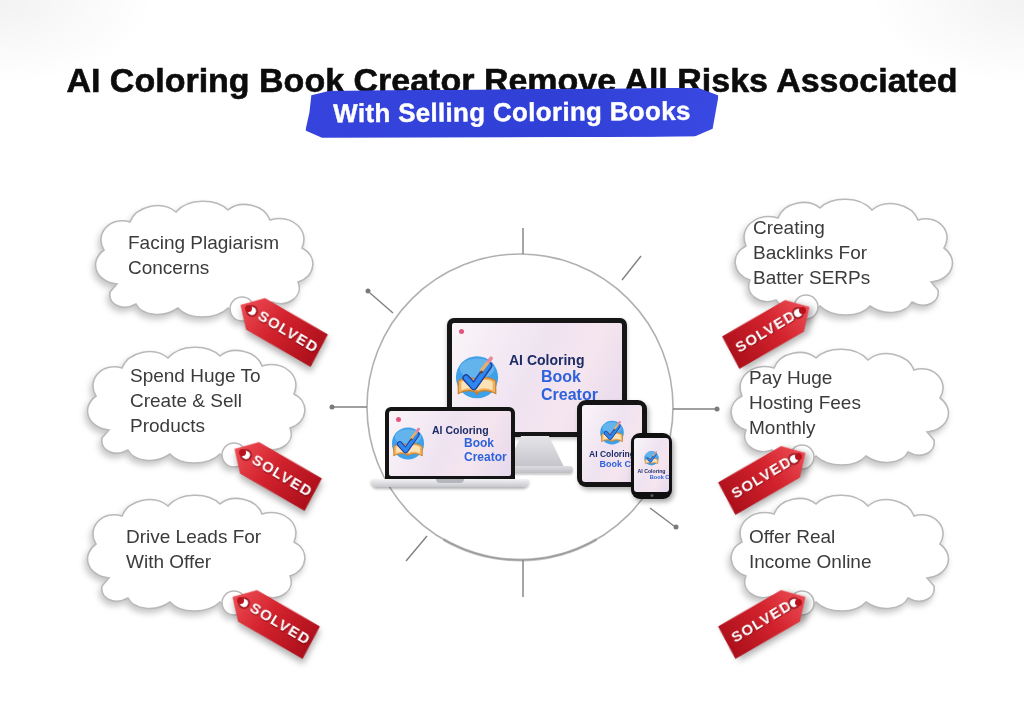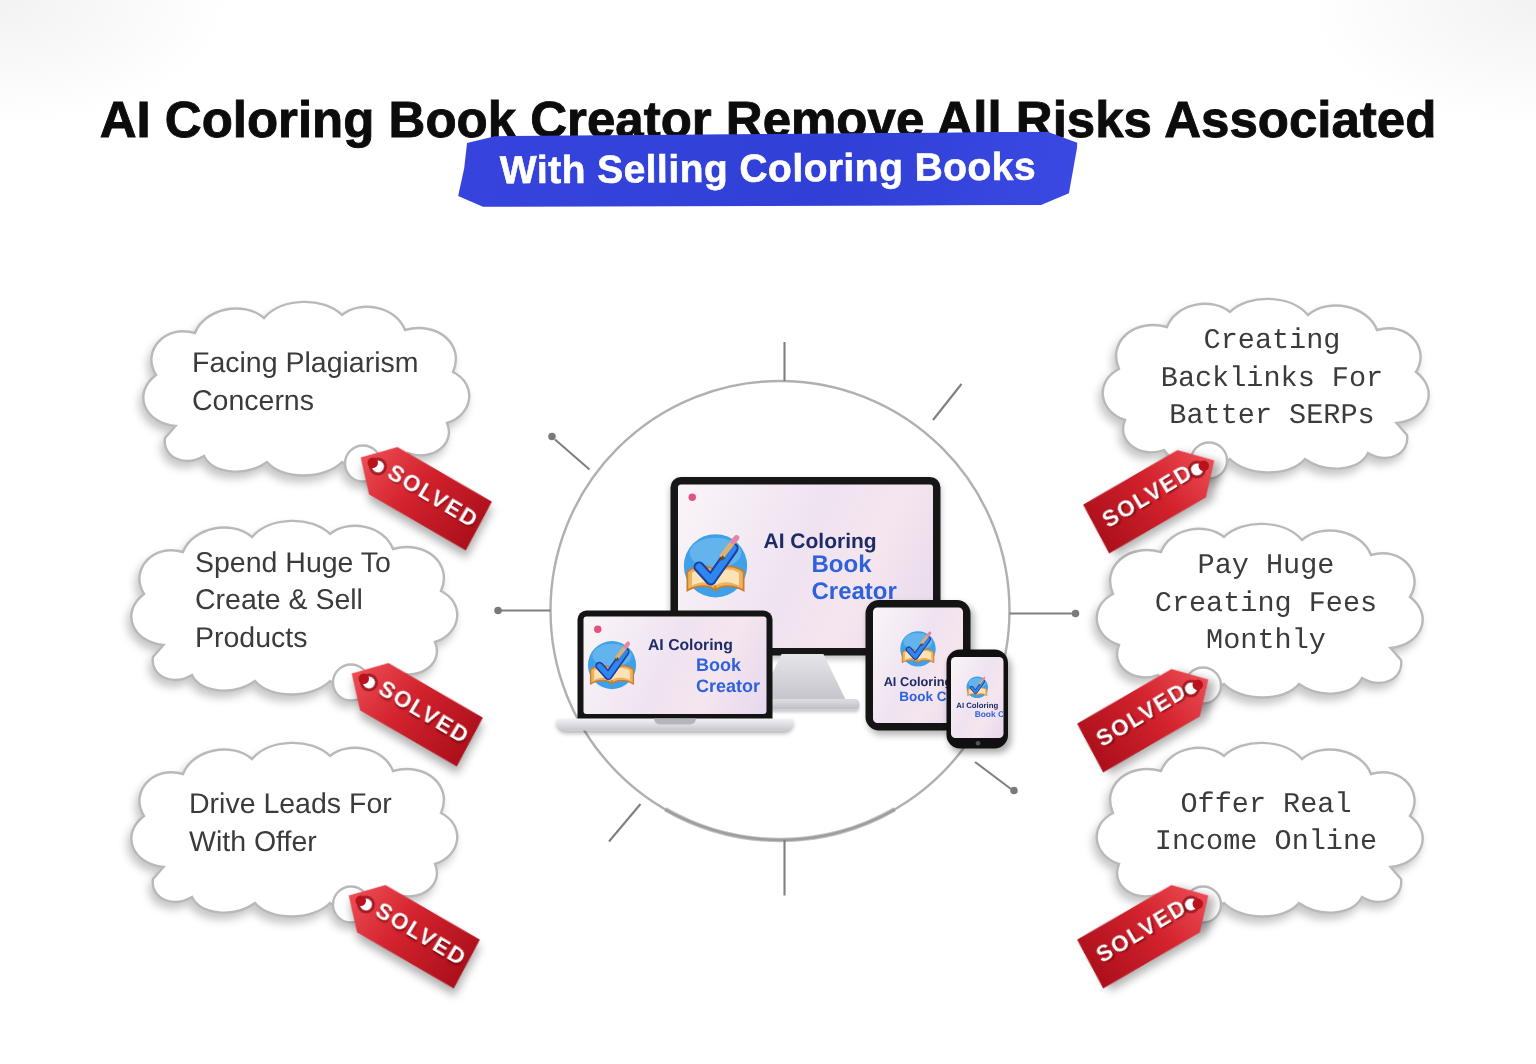--- a/index.html
+++ b/index.html
@@ -27,21 +27,21 @@
   
   .diagram-layer{position:absolute;left:0;top:0;width:1024px;height:709px;z-index:1;}
   
   .cloud{position:absolute;width:240px;height:124px;z-index:2;}
   .cloud-svg{position:absolute;inset:0;width:240px;height:124px;overflow:visible;
     filter:drop-shadow(-2px 4px 3px rgba(0,0,0,0.22));}
   .cloud-text{
     position:absolute;font-size:19px;line-height:1.32;color:#3b3b3b;
     white-space:pre-line;z-index:3;
   }
-  .cloud-text.centered{text-align:center;font-family:Liberation Mono, monospace;}
+  .cloud-text.centered{}
   
   .tag{position:absolute;width:92px;height:38px;z-index:4;
     filter:drop-shadow(3px 4px 3px rgba(0,0,0,0.30));}
   .tag-left{transform:rotate(31deg);transform-origin:13px 19px;}
   .tag-right{transform:rotate(-31deg);transform-origin:79px 19px;}
   .tag-body{position:absolute;inset:0;}
   .tag-left .tag-body{
     background:linear-gradient(100deg,#ef5058 0%,#d3232e 45%,#ab0f1a 100%);
     clip-path:polygon(19% 3%, 98% 0%, 100% 97%, 19% 100%, 0% 52%);}
   .tag-right .tag-body{
@@ -51,21 +51,21 @@
     position:absolute;top:9px;color:#fff;font-size:15px;font-weight:800;
     letter-spacing:1.2px;text-shadow:1px 1px 1px rgba(90,0,5,0.5);}
   .tag-left .tag-text{left:21px;}
   .tag-right .tag-text{left:8px;}
   .tag-hole{position:absolute;width:8px;height:8px;background:#fff;border-radius:50%;
     box-shadow:0 0 0 2px rgba(110,0,8,0.55);}
   .tag-left .tag-hole{left:9px;top:15px;}
   .tag-right .tag-hole{left:75px;top:15px;}
   .knot{position:absolute;width:7px;height:7px;background:#b8121d;border-radius:50%;z-index:4;}
   
-  .devices{position:absolute;inset:0;z-index:5;}
+  .devices{position:absolute;inset:0;z-index:5;border-radius:15px;}
   .screen{
     background:linear-gradient(115deg,#faf5f8 0%,#efe3f1 45%,#f5e5ee 70%,#e6d8ee 100%);
     width:100%;height:100%;border-radius:2px;position:relative;
     display:flex;align-items:center;justify-content:center;overflow:hidden;
   }
   .cam-dot{position:absolute;left:7px;top:6px;width:5px;height:5px;border-radius:50%;background:#e0557e;}
   .logo-text .l1{font-weight:800;color:#1d2c66;}
   .logo-text .l2{font-weight:800;color:#2e62dd;margin-left:32px;}
   .monitor-frame{position:absolute;left:447px;top:318px;width:180px;height:119px;
     background:#161616;border-radius:7px;padding:5px;box-sizing:border-box;
@@ -193,21 +193,21 @@
       </svg>
     <div class="cloud-text centered" style="left:25px;top:17px;width:190px">Creating
 Backlinks For
 Batter SERPs</div>
   </div>
   <div class="cloud" style="left:724px;top:348px">
     <svg class="cloud-svg" viewBox="0 0 240 124">
         <use href="#cloud-shape-sym" transform="translate(240,0) scale(-1,1)"></use>
       </svg>
     <div class="cloud-text centered" style="left:25px;top:17px;width:190px">Pay Huge
-Creating Fees
+Hosting Fees
 Monthly</div>
   </div>
   <div class="cloud" style="left:724px;top:494px">
     <svg class="cloud-svg" viewBox="0 0 240 124">
         <use href="#cloud-shape-sym" transform="translate(240,0) scale(-1,1)"></use>
       </svg>
     <div class="cloud-text centered" style="left:25px;top:30px;width:190px">Offer Real
 Income Online</div>
   </div>
 

